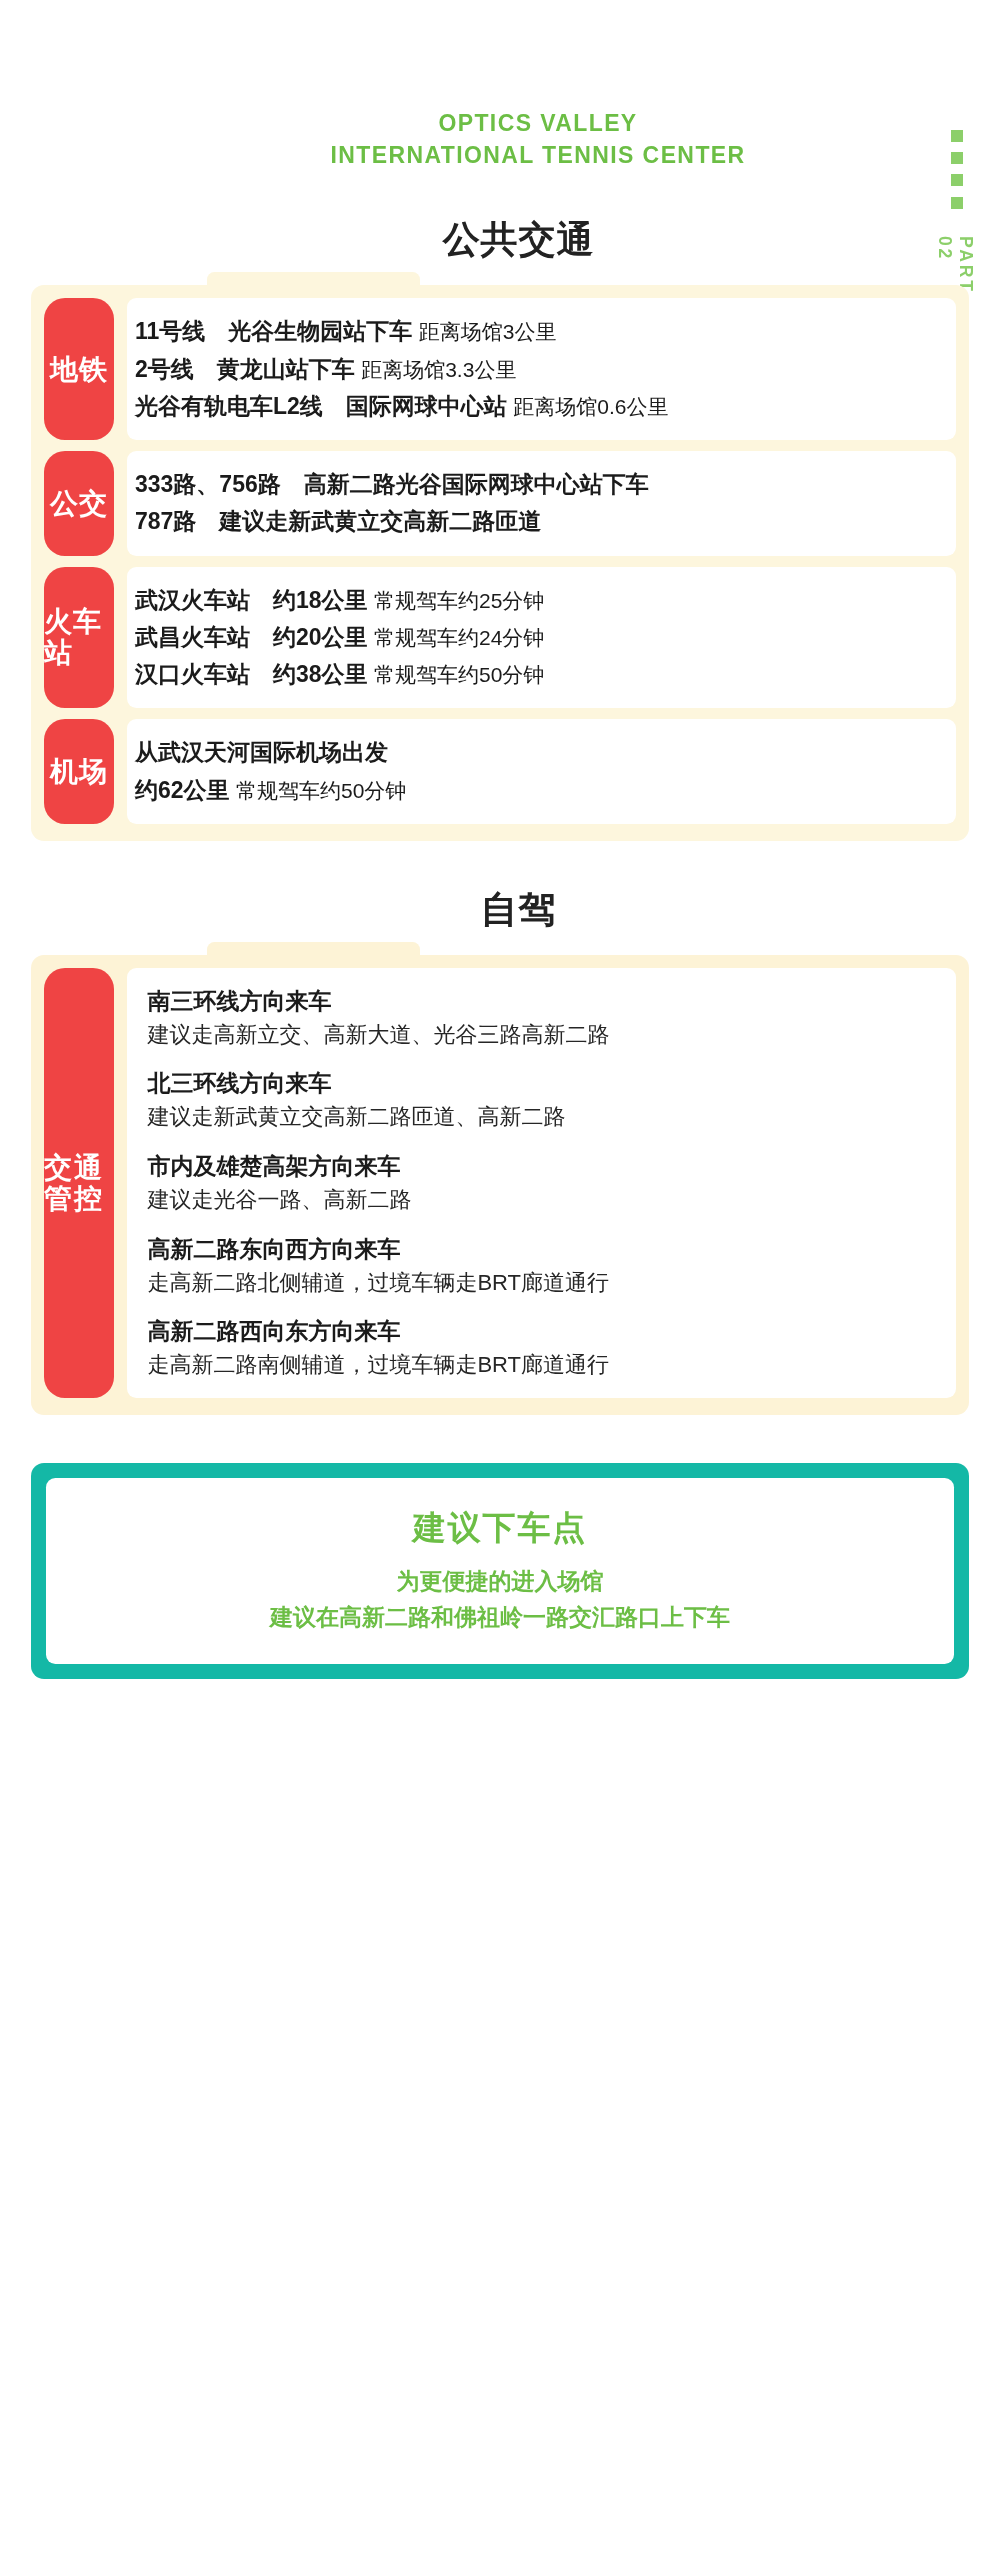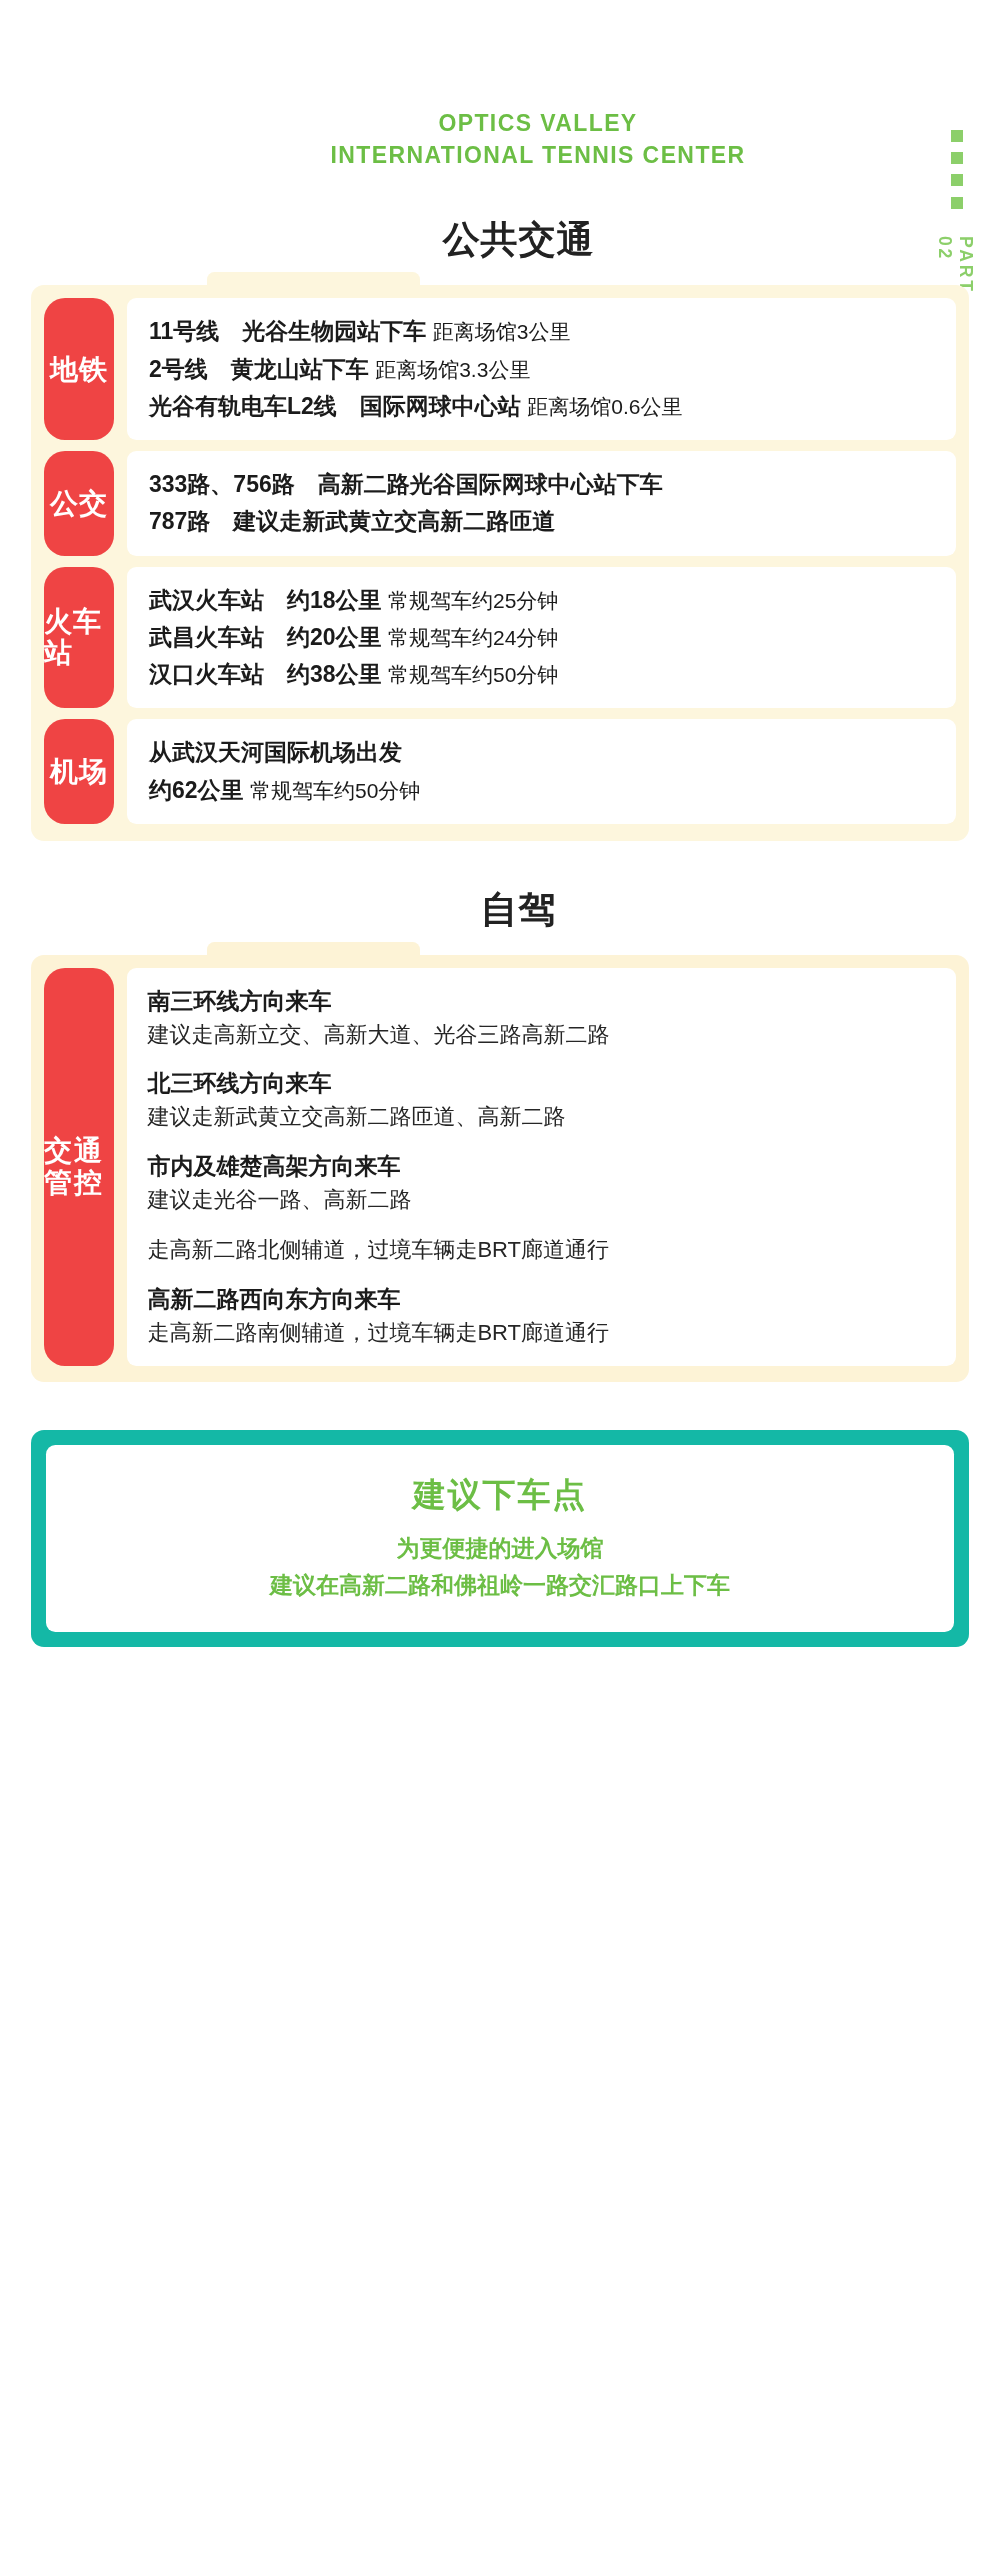--- a/index.html
+++ b/index.html
@@ -115,21 +115,21 @@
     justify-content: center;
     letter-spacing: 0.9px;
     padding: 11px 0;
     line-height: 1.12;
   }
   .panel {
     flex: 1;
     background: #ffffff;
     border-radius: 9.3px;
     margin-left: 13px;
-    padding: 15px 22px;
+    padding: 15px 8px;
     display: flex;
     flex-direction: column;
     justify-content: center;
   }
   .line {
     font-size: 23px;
     color: #1b1b1b;
     line-height: 1.62;
     white-space: nowrap;
   }
@@ -300,20 +300,21 @@
       </div>
       <div class="drive-item">
         <div class="drive-head">北三环线方向来车</div>
         <div class="drive-body">建议走新武黄立交高新二路匝道、高新二路</div>
       </div>
       <div class="drive-item">
         <div class="drive-head">市内及雄楚高架方向来车</div>
         <div class="drive-body">建议走光谷一路、高新二路</div>
       </div>
       <div class="drive-item">
+        <div class="drive-head">高新二路东向西方向来车</div>
         <div class="drive-body">走高新二路北侧辅道，过境车辆走BRT廊道通行</div>
       </div>
       <div class="drive-item">
         <div class="drive-head">高新二路西向东方向来车</div>
         <div class="drive-body">走高新二路南侧辅道，过境车辆走BRT廊道通行</div>
       </div>
     </div>
   </div>
 </div>
 

